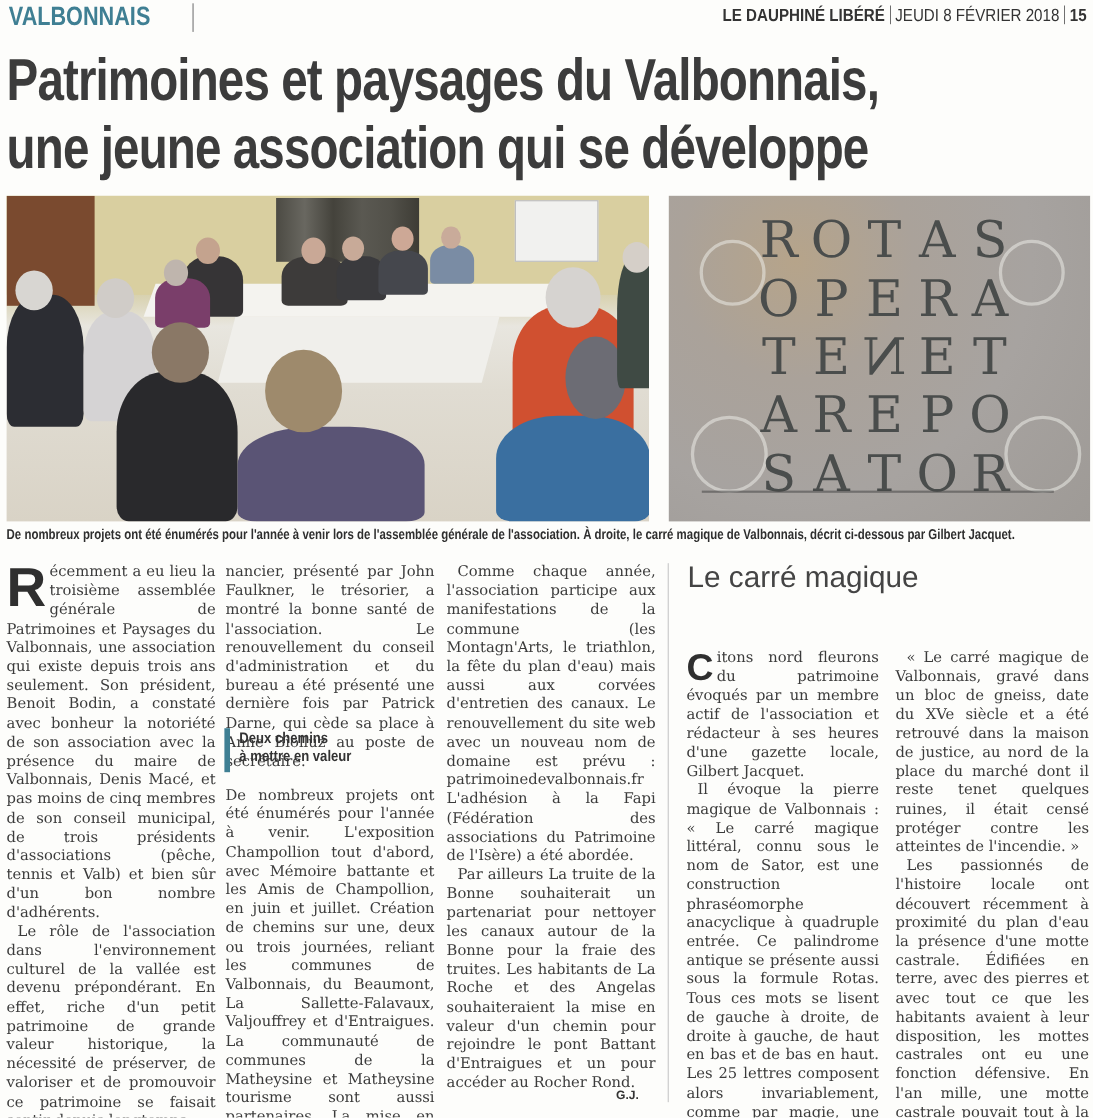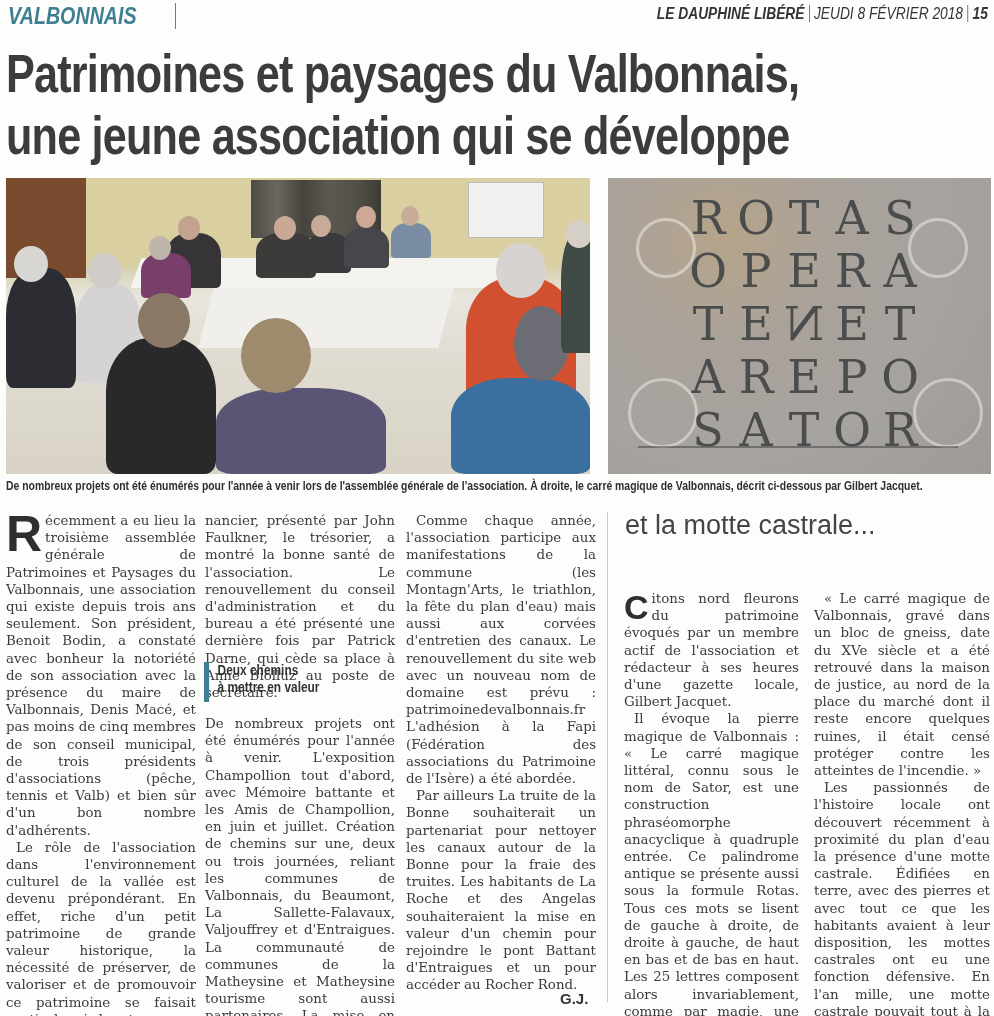--- a/index.html
+++ b/index.html
@@ -1,19 +1,19 @@
 <!DOCTYPE html>
 <html><head>
 <meta charset="utf-8">
 <style>
   * { box-sizing: border-box; margin: 0; padding: 0; }
   html, body { width: 994px; height: 1016px; background: #fdfdfb; overflow: hidden; }
   body { position: relative; font-family: "DejaVu Serif", serif; color: #3a3a3a; }
 
-  .masthead { position: absolute; left: 0; top: 0; width: 994px; height: 34px; font-style: italic; }
+  .masthead { position: absolute; left: 0; top: 0; width: 994px; height: 34px; }
   .section-name { position: absolute; left: 8px; top: 2px; font-family: "Liberation Sans", sans-serif; font-weight: bold; font-size: 24px; color: #3f7f93; letter-spacing: 0px; transform: scaleX(0.82); transform-origin: left center; }
   .section-sep { position: absolute; left: 175px; top: 3px; width: 1px; height: 26px; background: #777; }
   .paper-line { position: absolute; right: 6px; top: 5px; font-family: "Liberation Sans", sans-serif; font-size: 16px; color: #333; white-space: nowrap; transform: scaleX(0.86); transform-origin: right center; }
   .paper-line .pname { font-weight: bold; }
   .paper-line .bar { display: inline-block; width: 1px; height: 17px; background: #666; vertical-align: -3px; margin: 0 5px; }
   .paper-line .pagenum { font-weight: bold; }
 
   .headline { position: absolute; left: 6px; top: 42px; width: 980px; font-family: "Liberation Sans", sans-serif; font-weight: bold; font-size: 54px; line-height: 62px; color: #3c3c3c; letter-spacing: -1px; transform: scaleX(0.80); transform-origin: left top; white-space: nowrap; }
 
   .photo-main { position: absolute; left: 6px; top: 178px; width: 584px; height: 296px; overflow: hidden;
@@ -38,21 +38,21 @@
   .caption { position: absolute; left: 6px; top: 478px; width: 990px; font-family: "Liberation Sans", sans-serif; font-weight: bold; font-size: 13px; color: #2e2e2e; white-space: nowrap; transform: scaleX(0.8); transform-origin: left top; }
 
   .col { position: absolute; font-size: 13.4px; line-height: 17.2px; text-align: justify; hyphens: manual; color: #3b3b3b; }
   .col p { text-indent: 10px; }
   .col p.noindent { text-indent: 0; }
   .dropcap { float: left; font-family: "Liberation Sans", sans-serif; font-weight: bold; font-size: 50px; line-height: 40px; margin: 2px 3px 0 0; color: #2f2f2f; }
   .dropcap.c { font-size: 34px; line-height: 30px; margin-top: 2px; }
 
   .subhead { position: absolute; left: 204px; top: 662px; height: 40px; border-left: 6px solid #3f7f93; padding-left: 10px; font-family: "Liberation Sans", sans-serif; font-weight: bold; font-size: 14px; line-height: 17px; color: #333; transform: scaleX(0.85); transform-origin: left top; }
 
-  .signature { position: absolute; left: 560px; top: 990px; font-family: "Liberation Sans", sans-serif; font-weight: bold; font-size: 15px; color: #333; }
+  .signature { position: absolute; left: 560px; top: 990px; font-family: "Liberation Sans", sans-serif; font-weight: bold; font-size: 11px; color: #333; }
 
   .vrule { position: absolute; left: 607px; top: 512px; width: 1px; height: 490px; background: #c8c8c8; }
   .side-title { position: absolute; left: 625px; top: 510px; font-family: "Liberation Sans", sans-serif; font-size: 27px; line-height: 31px; color: #444; white-space: nowrap; }
 </style>
 </head>
 <body>
 
 <div class="masthead">
   <div class="section-name">VALBONNAIS</div>
   <div class="section-sep"></div>
@@ -167,24 +167,24 @@
 </div>
 
 <div class="col" style="left:406px;top:512px;width:190px;">
   <p>Comme chaque année, l'association participe aux manifestations de la commune (les Montagn'Arts, le triathlon, la fête du plan d'eau) mais aussi aux corvées d'entretien des canaux. Le renouvellement du site web avec un nouveau nom de domaine est prévu : patrimoinedevalbonnais.fr L'adhésion à la Fapi (Fédération des associations du Patrimoine de l'Isère) a été abordée.</p>
   <p>Par ailleurs La truite de la Bonne souhaiterait un partenariat pour nettoyer les canaux autour de la Bonne pour la fraie des truites. Les habitants de La Roche et des Angelas souhaiteraient la mise en valeur d'un chemin pour rejoindre le pont Battant d'Entraigues et un pour accéder au Rocher Rond.</p>
 </div>
 <div class="signature">G.J.</div>
 
 <div class="vrule"></div>
 <div class="side-title">
-  <div>et la motte castrale...</div>
+  <div>Le carré magique</div>
 </div>
 
 <div class="col" style="left:624px;top:590px;width:175px;">
   <p class="noindent"><span class="dropcap c">C</span><span>itons nord fleurons du patrimoine évoqués par un membre actif de l'association et rédacteur à ses heures d'une gazette locale, Gilbert Jacquet.</span></p>
   <p>Il évoque la pierre magique de Valbonnais : « Le carré magique littéral, connu sous le nom de Sator, est une construction phraséomorphe anacyclique à quadruple entrée. Ce palindrome antique se présente aussi sous la formule Rotas. Tous ces mots se lisent de gauche à droite, de droite à gauche, de haut en bas et de bas en haut. Les 25 lettres composent alors invariablement, comme par magie, une suite de cinq mots : sator arepo tenet opera rotas ou à l'inverse rotas opera tenet arepo sator ».</p>
 </div>
 
 <div class="col" style="left:814px;top:590px;width:176px;">
-  <p>« Le carré magique de Valbonnais, gravé dans un bloc de gneiss, date du XVe siècle et a été retrouvé dans la maison de justice, au nord de la place du marché dont il reste encore quelques ruines, il était censé protéger contre les atteintes de l'incendie. »</p>
+  <p>« Le carré magique de Valbonnais, gravé dans un bloc de gneiss, date du XVe siècle et a été retrouvé dans la maison de justice, au nord de la place du marché dont il reste tenet quelques ruines, il était censé protéger contre les atteintes de l'incendie. »</p>
   <p>Les passionnés de l'histoire locale ont découvert récemment à proximité du plan d'eau la présence d'une motte castrale. Édifiées en terre, avec des pierres et avec tout ce que les habitants avaient à leur disposition, les mottes castrales ont eu une fonction défensive. En l'an mille, une motte castrale pouvait tout à la fois revêtir un aspect militaire et symboliser la résidence seigneuriale.</p>
 </div>
 
 </body></html>

